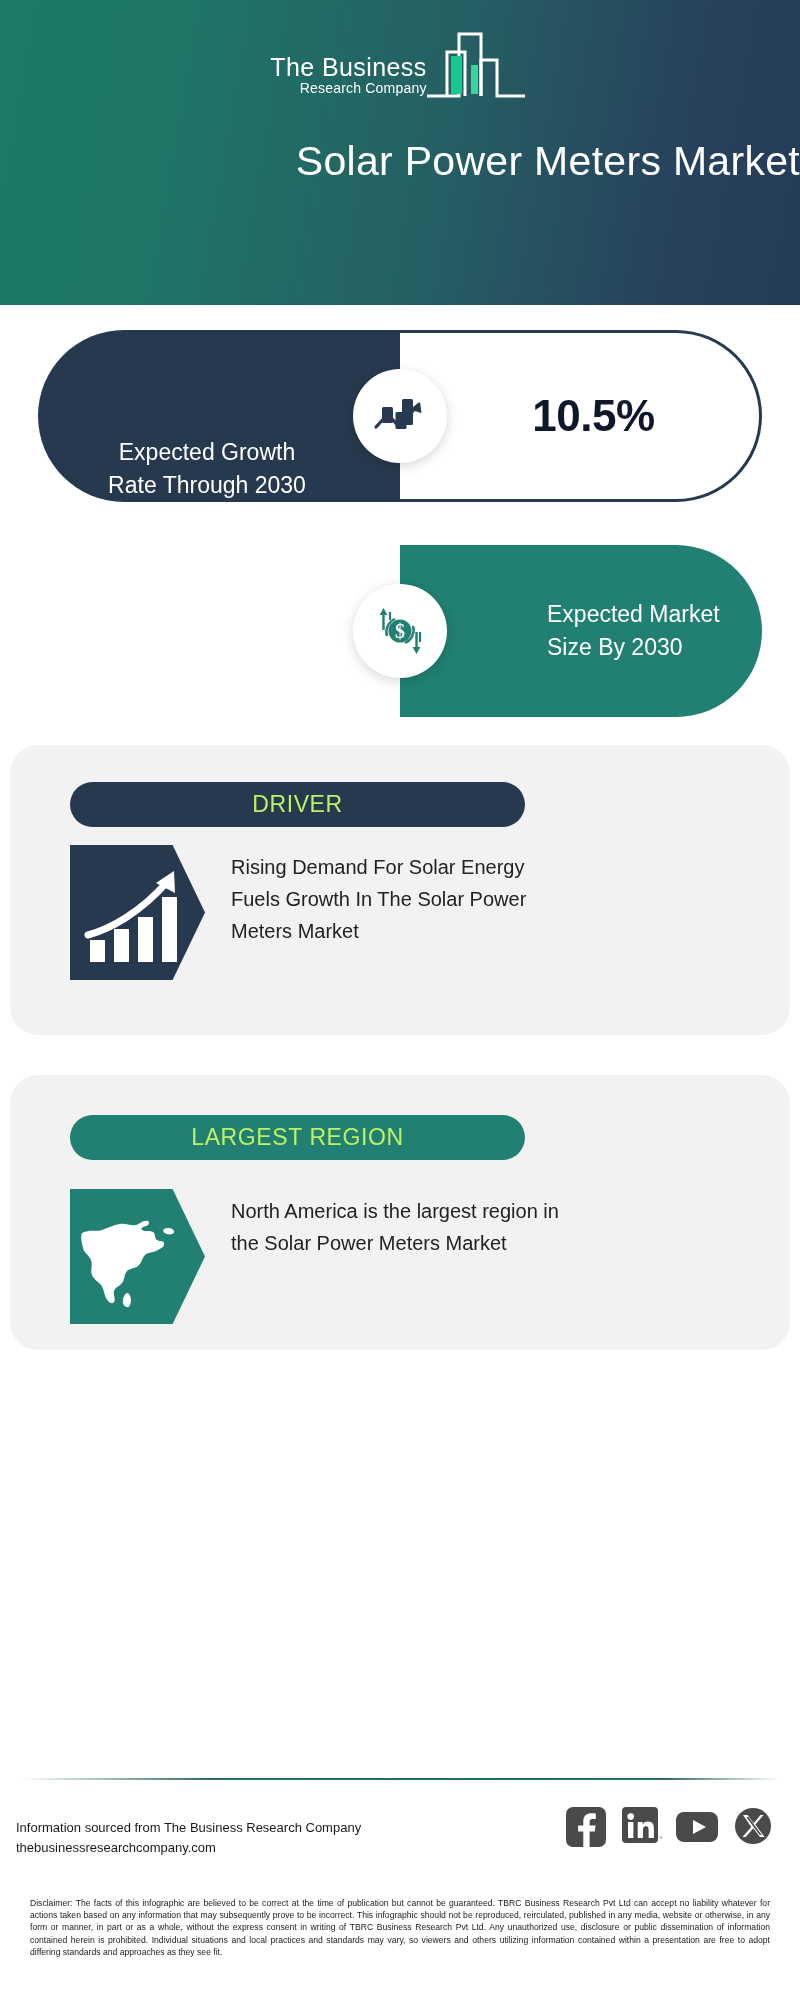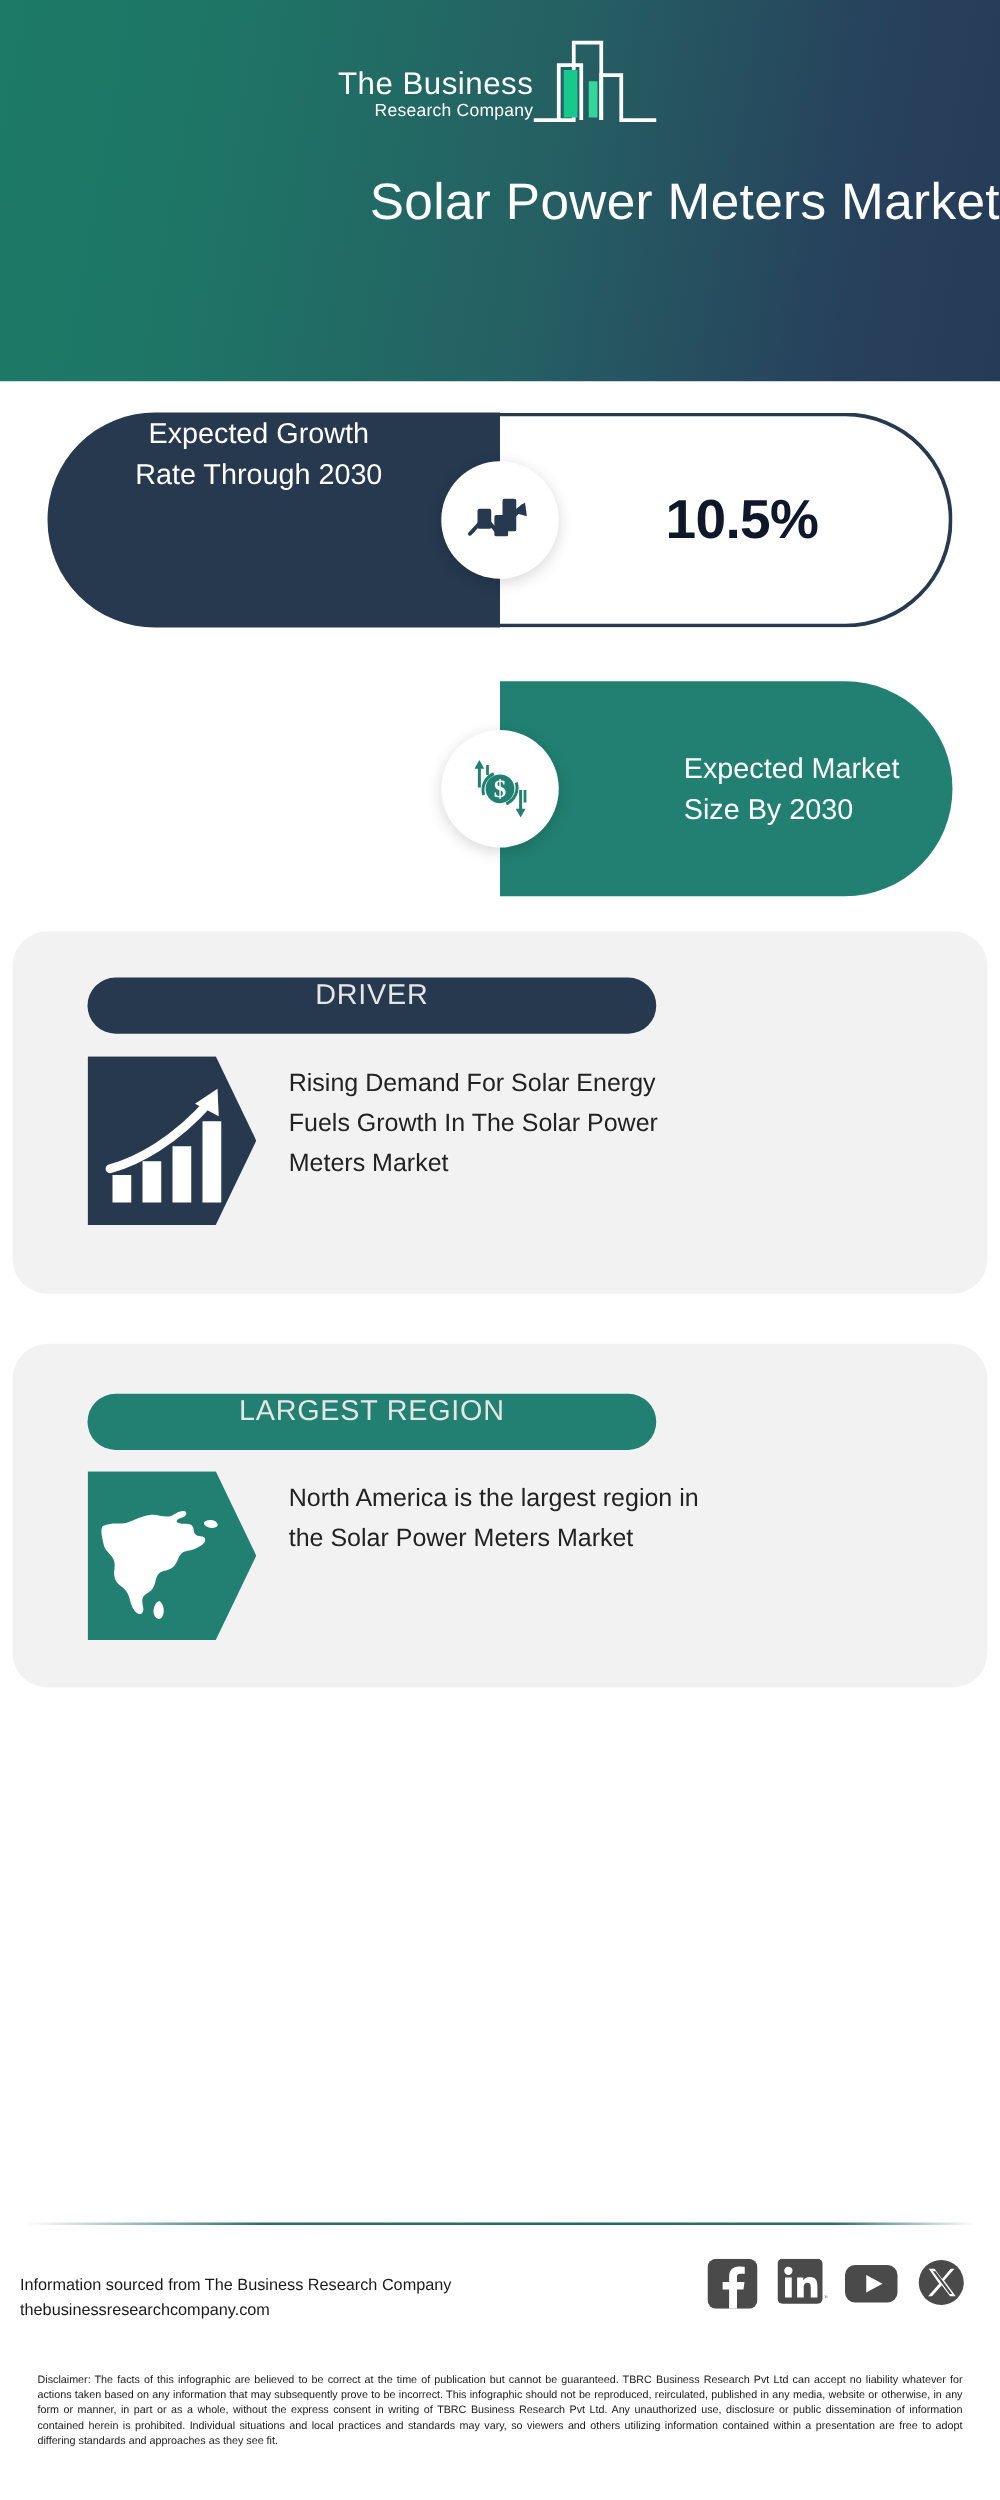--- a/index.html
+++ b/index.html
@@ -45,21 +45,21 @@
   }
   .half-outline {
     position:absolute; top:0; height:172px; width:50%;
   }
 
   
   .card1 { top:330px; }
   .card1 .half-fill {
     left:0; background:#26394f;
     border-radius:86px 0 0 86px;
-    display:flex; align-items:flex-start; justify-content:center;
+    display:flex; align-items:flex-end; justify-content:center;
   }
   .card1 .half-outline {
     right:0; background:#ffffff;
     border:3px solid #26394f; border-left:none;
     border-radius:0 86px 86px 0;
     display:flex; align-items:center; justify-content:center;
   }
   .card1-label {
     color:#ffffff; font-size:23px; line-height:33px; text-align:center;
     width:230px; margin-right:24px;
@@ -104,29 +104,29 @@
   
   .panel {
     position:absolute; left:10px; width:780px;
     background:#f2f2f2; border-radius:28px;
   }
   .panel-driver { top:745px; height:290px; }
   .panel-region { top:1075px; height:275px; }
 
   .pill {
     position:absolute; left:60px; width:455px; height:45px;
-    border-radius:23px; display:flex; justify-content:center;
-    color:#e5e5e5; font-size:23px; letter-spacing:.6px;
+    border-radius:23px; display:flex; align-items:center; justify-content:center;
+    color:#bef264; font-size:23px; letter-spacing:.6px;
   }
   .pill-driver { top:37px; background:#26394f; }
   .pill-region { top:40px; background:#218071; }
 
   .feature-row { position:absolute; left:60px; display:flex; align-items:flex-start; }
   .row-driver { top:100px; }
-  .row-region { top:102px; }
+  .row-region { top:114px; }
 
   .pent {
     width:135px; height:135px; flex:0 0 135px;
     clip-path:polygon(0 0, 76% 0, 100% 50%, 76% 100%, 0 100%);
     position:relative;
   }
   .pent-driver { background:#26394f; }
   .pent-region { background:#218071; }
 
   .feature-text {

